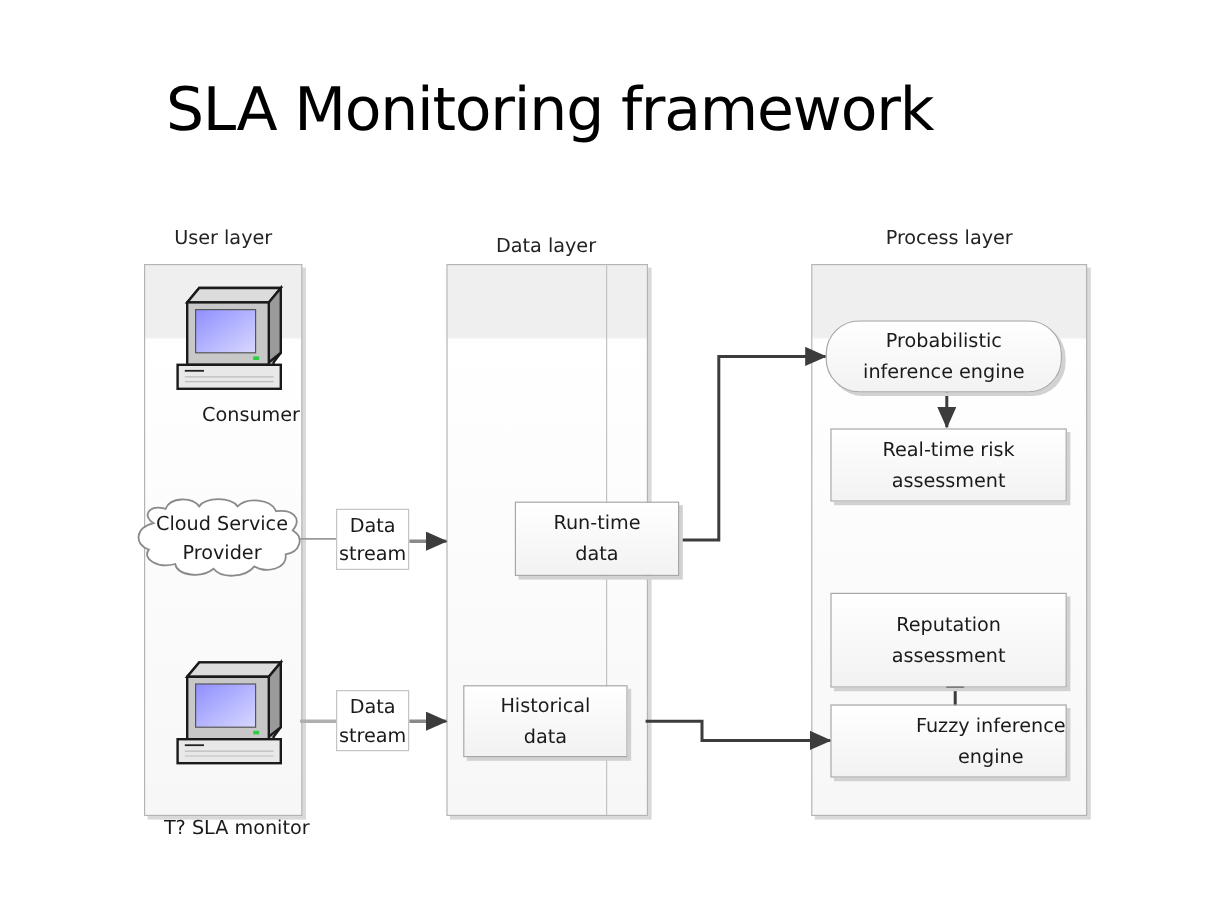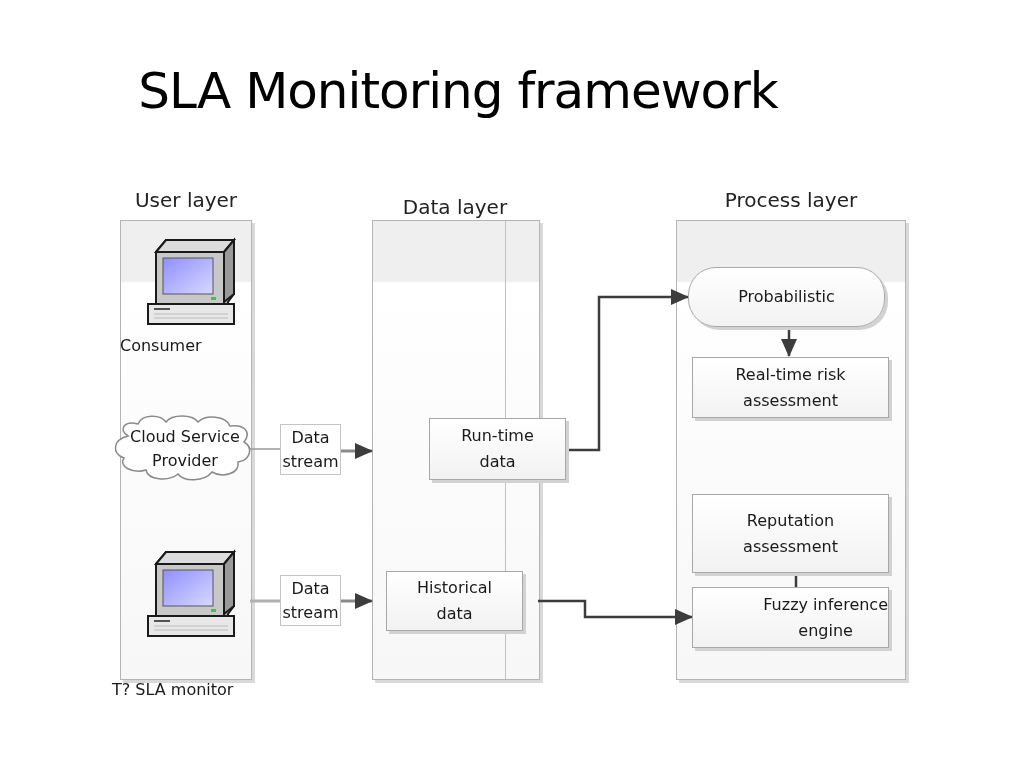--- a/index.html
+++ b/index.html
@@ -2,37 +2,37 @@
 <html><head>
   <meta charset="utf-8">
   <style>
     html, body { margin: 0; padding: 0; background: #ffffff; }
     body { width: 1024px; height: 768px; position: relative; overflow: hidden; font-family: "Liberation Sans", sans-serif; }
     .title {
       position: absolute; left: 0; top: 62px; width: 916px; text-align: center;
       font-family: "DejaVu Sans", sans-serif; font-size: 50px; color: #000; letter-spacing: -1px;
     }
     .layer-label {
-      position: absolute; font-size: 20px; color: #222; text-align: center; font-family: "DejaVu Sans", sans-serif;
+      position: absolute; font-size: 16px; color: #222; text-align: center; font-family: "DejaVu Sans", sans-serif;
     }
     .lane {
       position: absolute; border: 1px solid #b4b4b4; background: linear-gradient(#efefef 0, #efefef 60px, #ffffff 62px, #f7f7f7 100%);
       box-shadow: 3px 3px 0 #d9d9d9;
     }
     .lane .divider { position: absolute; top: 0; bottom: 0; border-left: 1px solid #c2c2c2; }
     .node {
       position: absolute; border: 1px solid #a8a8a8; background: linear-gradient(#ffffff, #f2f2f2);
       box-shadow: 3px 3px 0 #d2d2d2; display: flex; align-items: center; justify-content: center; text-align: center;
       font-family: "DejaVu Sans", sans-serif; font-size: 16px; line-height: 26px; color: #1a1a1a; box-sizing: border-box;
     }
     .stream {
       position: absolute; border: 1px solid #c4c4c4; background: #fff; text-align: center;
       font-family: "DejaVu Sans", sans-serif; font-size: 16px; line-height: 24px; color: #1a1a1a; box-sizing: border-box; padding-top: 1px;
     }
-    .caption { position: absolute; text-align: left; font-family: "DejaVu Sans", sans-serif; font-size: 16px; color: #1a1a1a; }
+    .caption { position: absolute; text-align: right; font-family: "DejaVu Sans", sans-serif; font-size: 16px; color: #1a1a1a; }
     .cloud-text { position: absolute; text-align: center; font-family: "DejaVu Sans", sans-serif; font-size: 16px; line-height: 24px; color: #1a1a1a; }
     svg.overlay { position: absolute; left: 0; top: 0; }
   </style>
 </head>
 <body>
 
 <div class="title">SLA Monitoring framework</div>
 
 <div class="layer-label" style="left:120px; top:188px; width:132px;">User layer</div>
 <div class="layer-label" style="left:372px; top:195px; width:166px;">Data layer</div>
@@ -132,20 +132,21 @@
 <div class="node" style="left:386px; top:571px; width:137px; height:60px;">
   <div>
       <div>Historical</div>
       <div>data</div>
     </div>
 </div>
 
 <div class="node" style="left:688px; top:267px; width:197px; height:60px;border-radius:28px;">
   <div>
       <div>Probabilistic</div>
+      <div>inference engine</div>
     </div>
 </div>
 <div class="node" style="left:692px; top:357px; width:197px; height:61px;">
   <div>
       <div>Real-time risk</div>
       <div>assessment</div>
     </div>
 </div>
 <div class="node" style="left:692px; top:494px; width:197px; height:79px;">
   <div>

